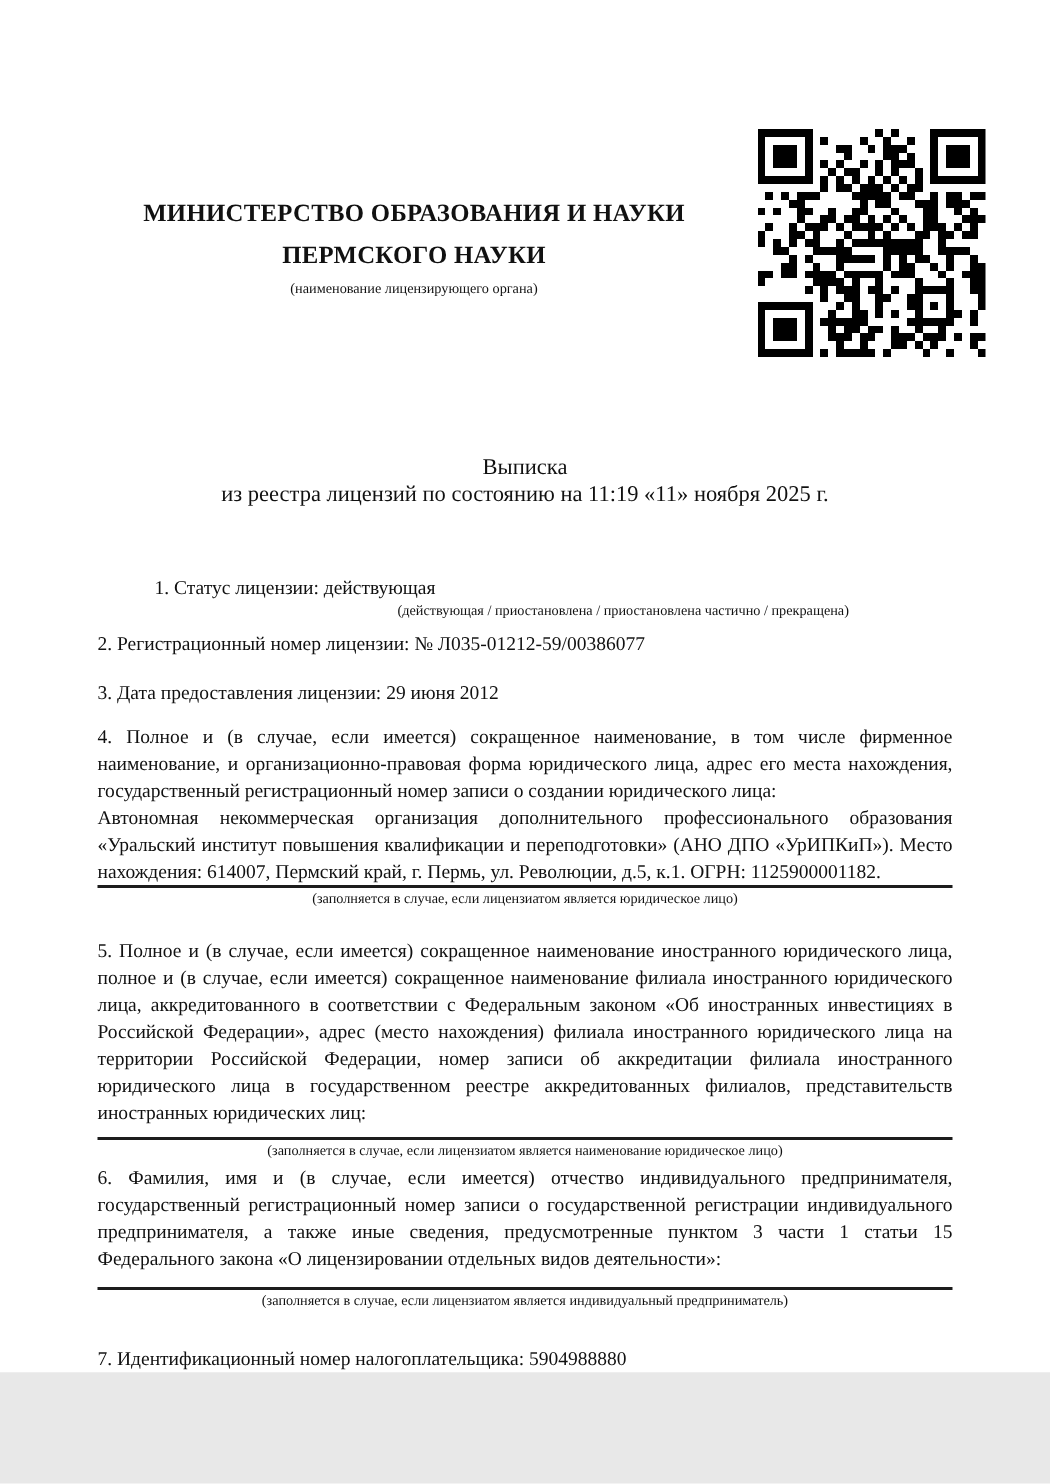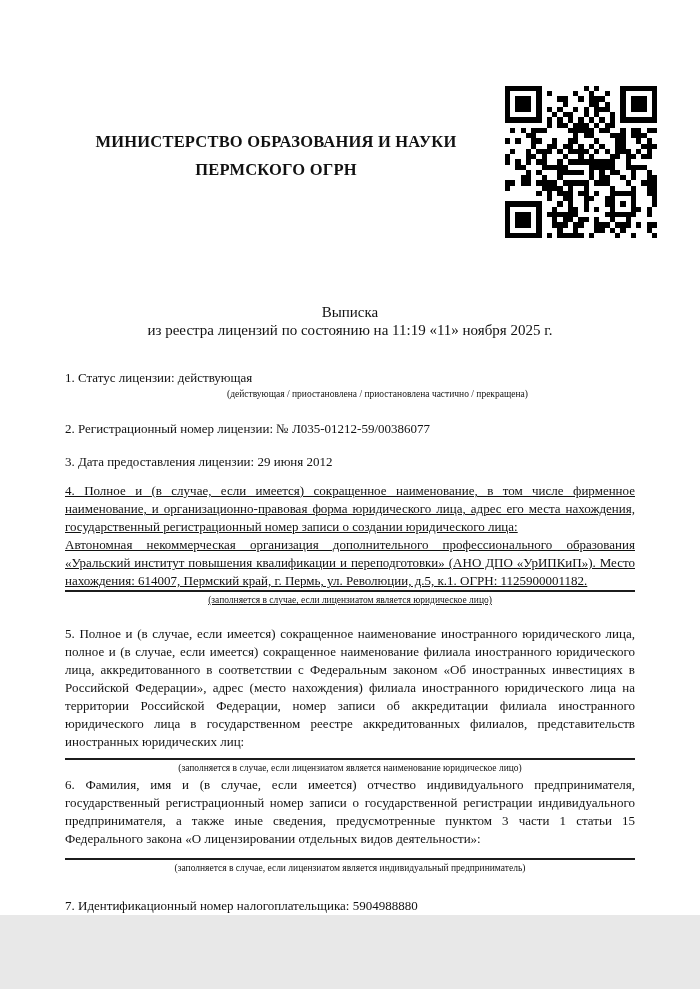--- a/index.html
+++ b/index.html
@@ -61,25 +61,25 @@
     line-height: 18px;
   }
   .just { text-align: justify; }
   .caption {
     text-align: center;
     font-size: 9.5px;
     line-height: 13px;
     margin-top: 2px;
   }
   .rule { border-top: 2px solid #1c1c1c; height: 0; }
-  .i1 { top: 369px; }
+  .i1 { top: 383px; margin-left: 38px; }
   .i1 .caption { margin-left: 55px; margin-top: 1px; }
   .i2 { top: 420px; }
   .i3 { top: 453px; }
-  .i4 { top: 482px; text-decoration: underline; }
+  .i4 { top: 482px; }
   .i5 { top: 625px; }
   .i5 .rule { margin-top: 7px; }
   .i6 { top: 776px; }
   .i6 .rule { margin-top: 10px; }
   .i7 { top: 897px; }
   .pageno {
     position: absolute;
     top: 926px;
     left: 0;
     width: 100%;
@@ -497,21 +497,22 @@
       <rect x="13" y="28" width="1" height="1"></rect>
       <rect x="14" y="28" width="1" height="1"></rect>
       <rect x="16" y="28" width="1" height="1"></rect>
       <rect x="21" y="28" width="1" height="1"></rect>
       <rect x="24" y="28" width="1" height="1"></rect>
       <rect x="28" y="28" width="1" height="1"></rect>
     </svg>
 
   <div class="ministry">
     <div class="mline">МИНИСТЕРСТВО ОБРАЗОВАНИЯ И НАУКИ</div>
-    <div class="mline">ПЕРМСКОГО ОГРН</div>
+    <div class="mline">ПЕРМСКОГО НАУКИ</div>
+    <div class="mcap">(наименование лицензирующего органа)</div>
   </div>
 
   <div class="doc-title">
     <div>Выписка</div>
     <div>из реестра лицензий по состоянию на 11:19 «11» ноября 2025 г.</div>
   </div>
 
   <div class="item i1">
     <div>1. Статус лицензии: действующая</div>
     <div class="caption">(действующая / приостановлена / приостановлена частично / прекращена)</div>

